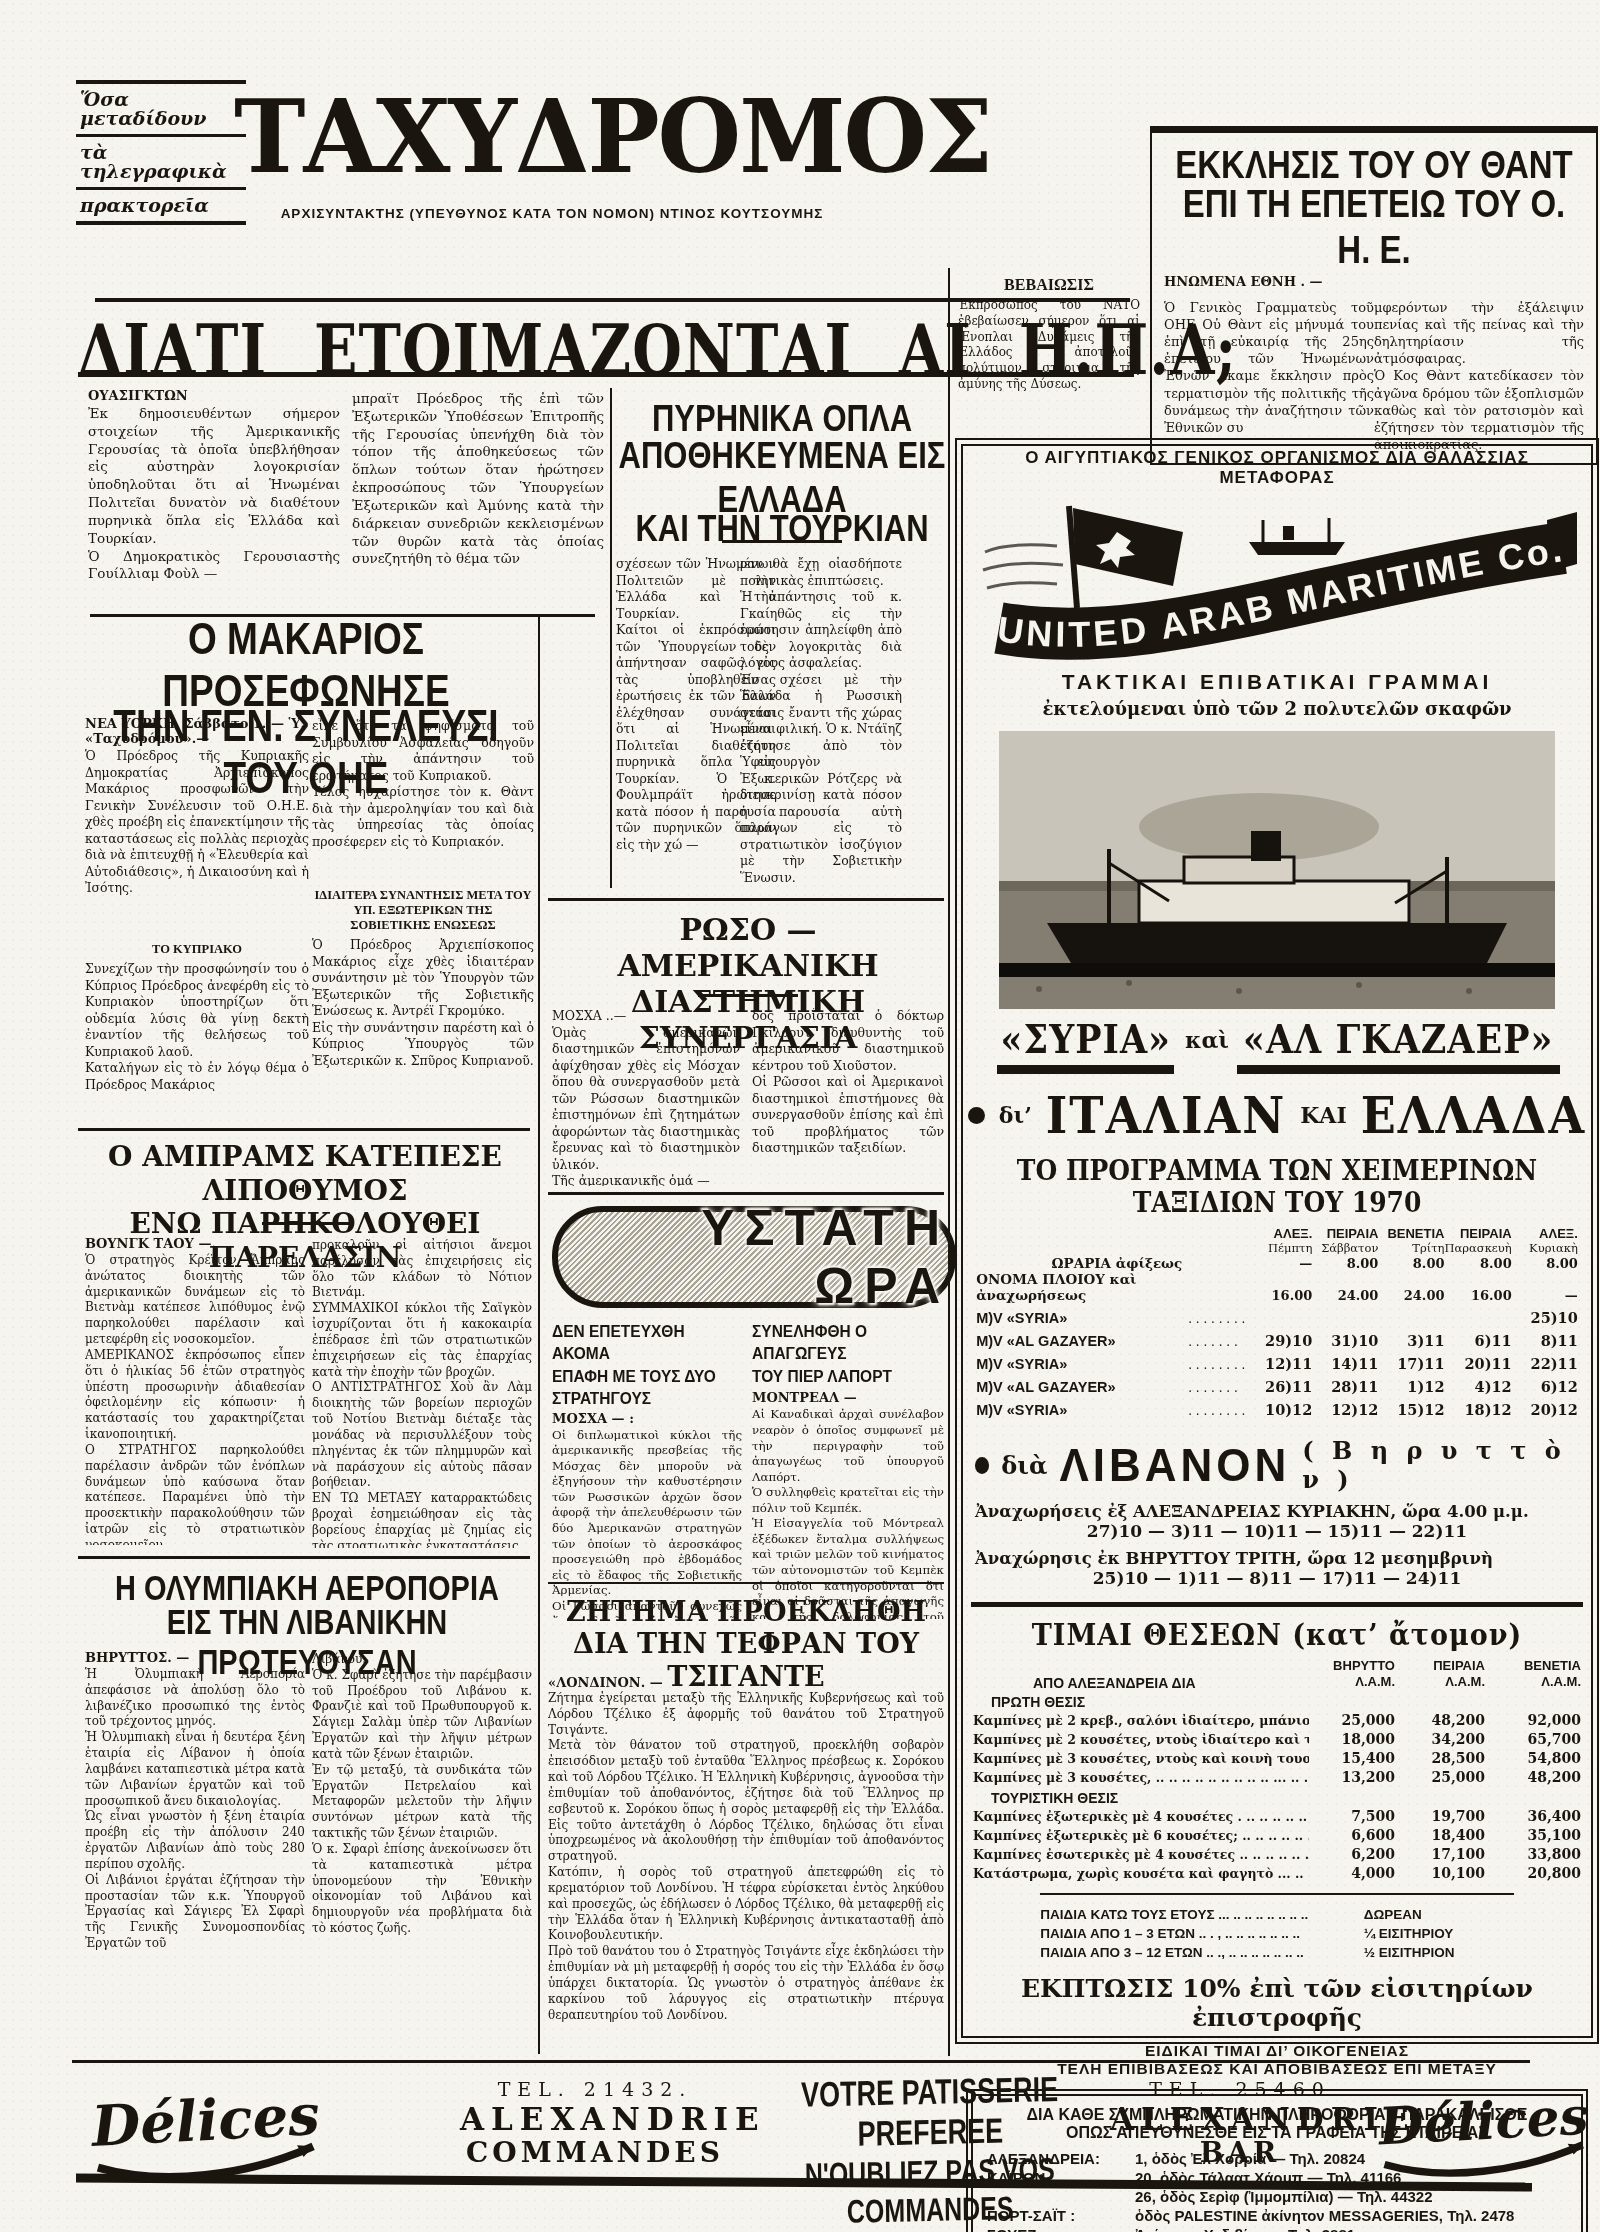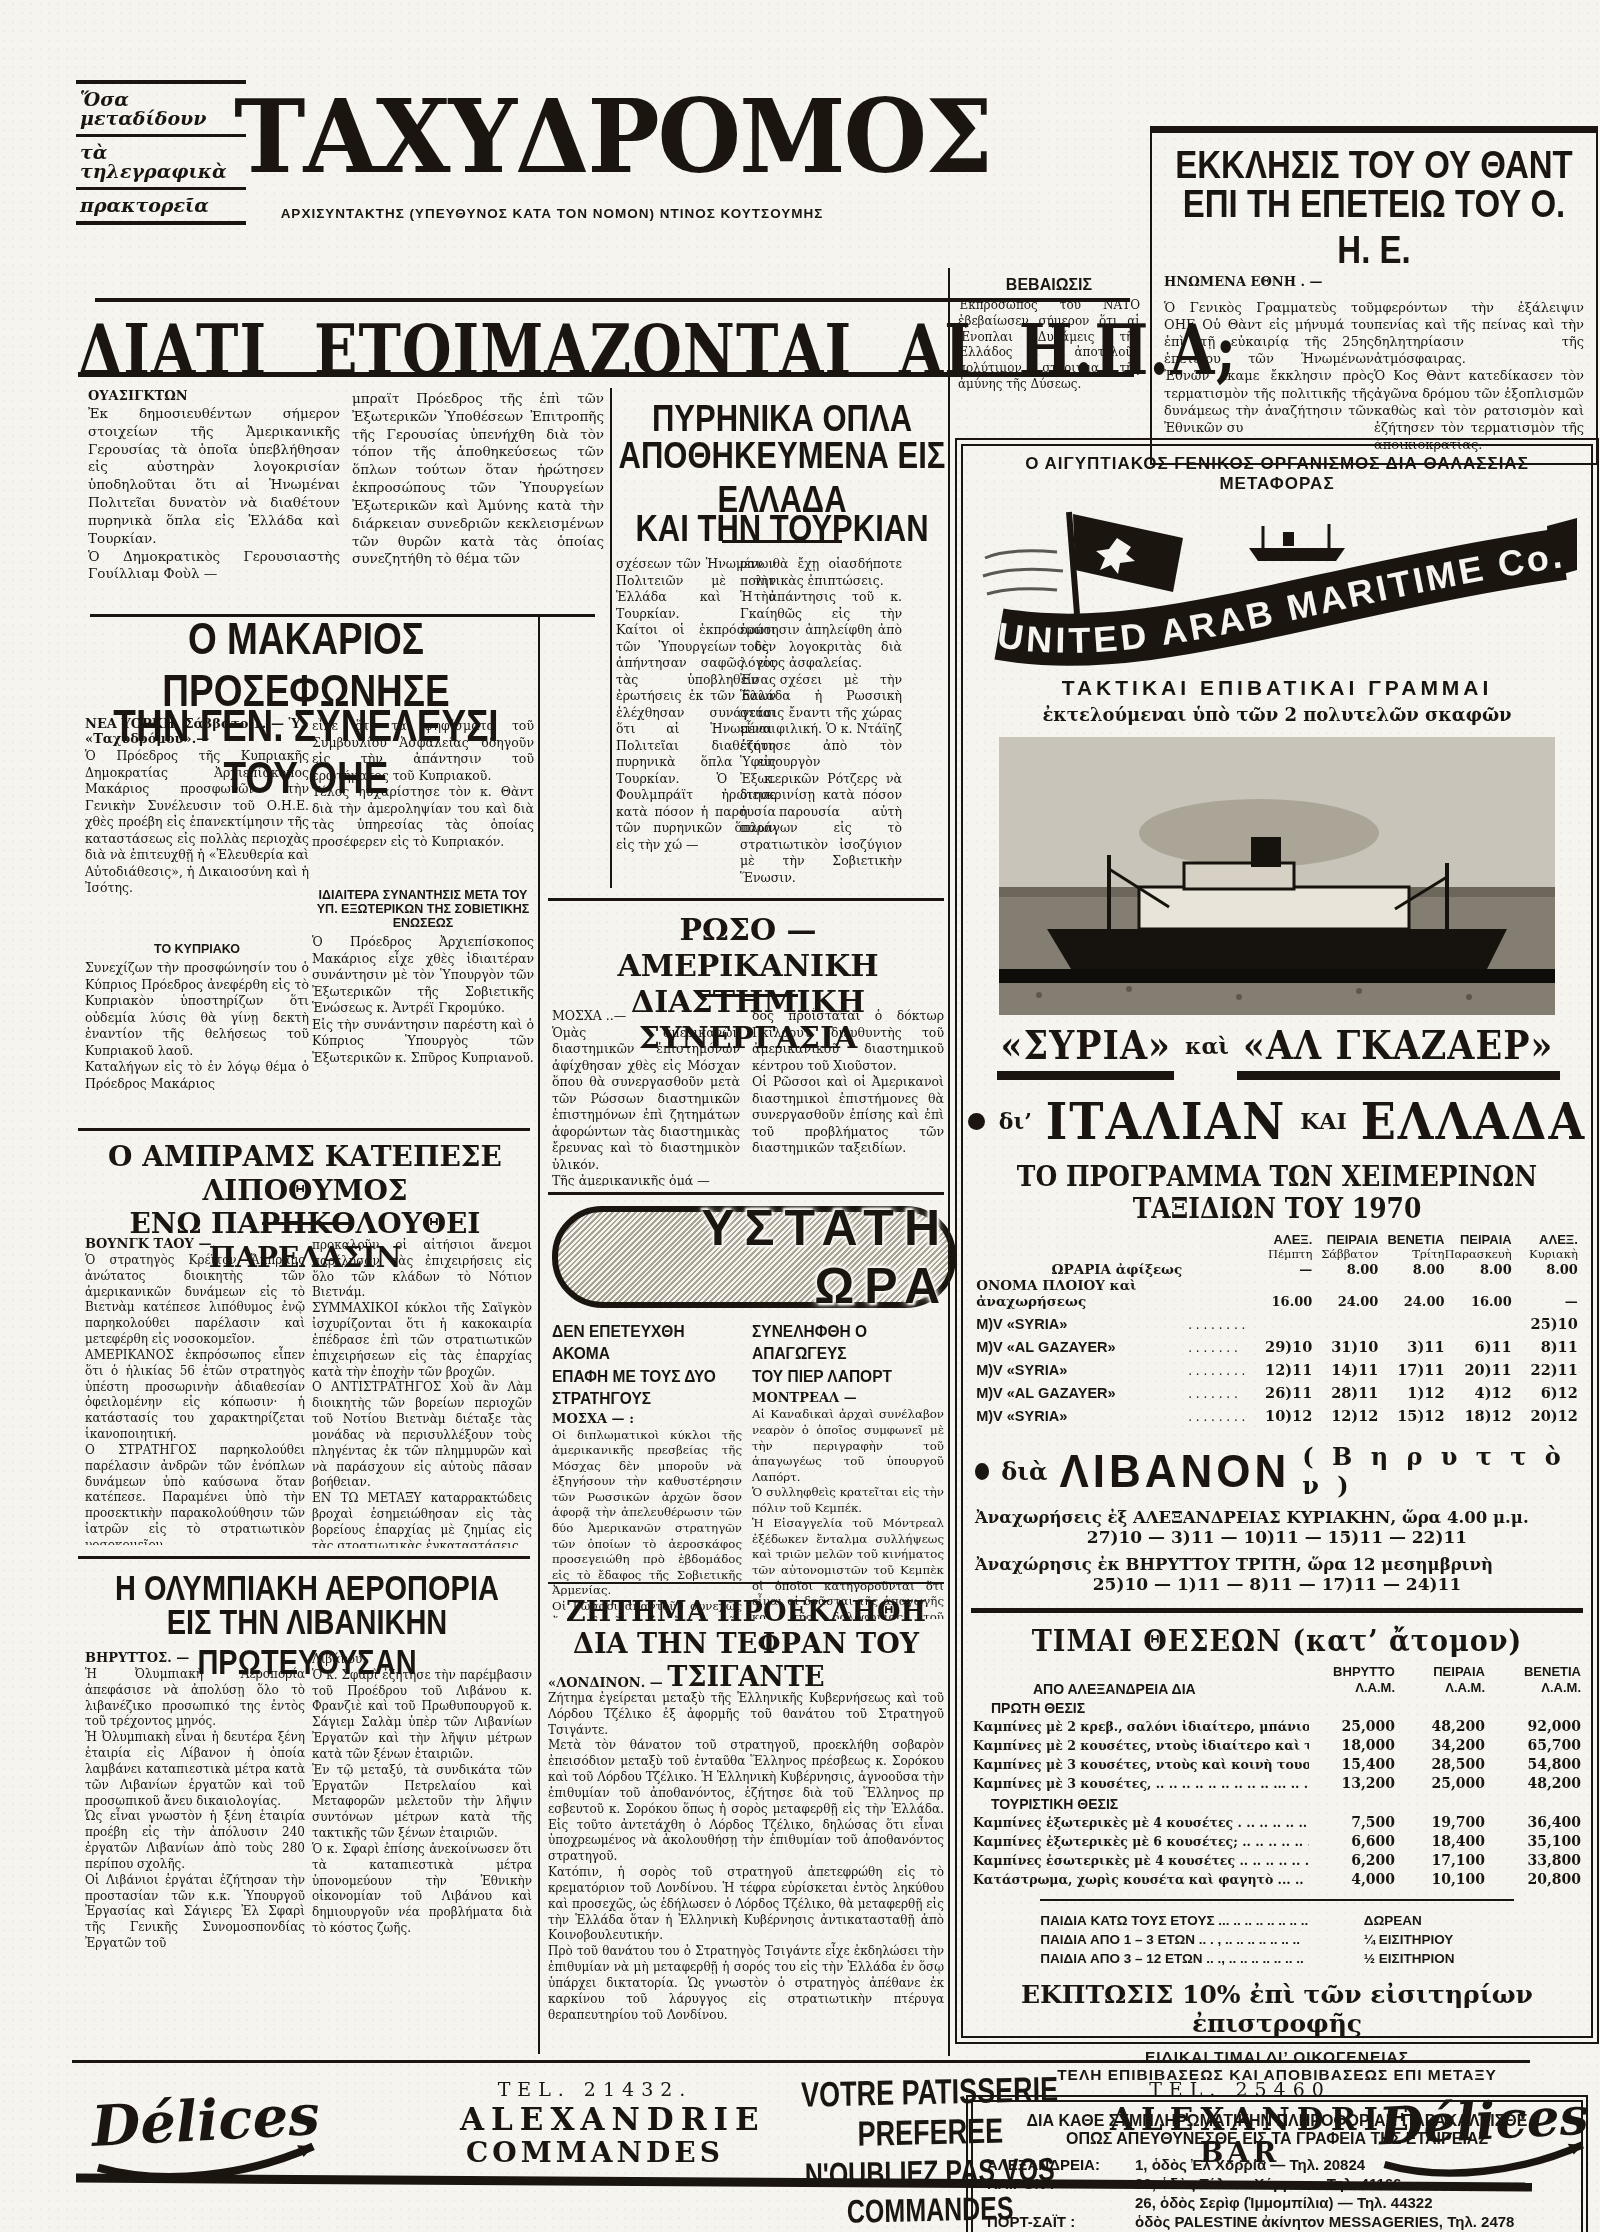--- a/index.html
+++ b/index.html
@@ -8,21 +8,21 @@
         background-image:radial-gradient(rgba(20,16,8,.05) 1px,transparent 1px);background-size:9px 9px;}
   .abs{position:absolute;}
   .rule{position:absolute;background:#1a160f;}
   .serif{font-family:"DejaVu Serif",serif;}
   .col{font-size:12.5px;line-height:1.32;text-align:justify;white-space:pre-line;
        overflow:hidden;font-family:"DejaVu Serif",serif;}
   .dateline{font-weight:bold;font-size:13px;margin-bottom:2px;}
   .hcond{font-family:"Liberation Sans",sans-serif;font-weight:bold;text-align:center;
          transform:scaleY(1.18);transform-origin:top center;line-height:1.18;}
   .hserif{font-family:"DejaVu Serif",serif;font-weight:bold;text-align:center;line-height:1.2;}
-  .subhead{font-weight:bold;text-align:center;font-size:12.5px;margin:4px 0;font-family:Liberation Sans, sans-serif;}
+  .subhead{font-weight:bold;text-align:center;font-size:12.5px;margin:4px 0;font-family:Liberation Serif, serif;}
   
   .agency{border-top:4px solid #1a160f;border-bottom:4px solid #1a160f;font-style:italic;font-weight:bold;
           font-size:19px;line-height:1.0;}
   .agency div{border-bottom:3px solid #1a160f;padding:6px 4px;}
   .agency div:last-child{border-bottom:none;}
   .masthead{font-weight:bold;font-size:96px;letter-spacing:-2px;transform:scaleY(1.05);transform-origin:top left;white-space:nowrap;}
   .subtitle{font-family:"Liberation Sans",sans-serif;font-weight:bold;font-size:13.5px;letter-spacing:1px;text-align:center;}
   
   .appeal{border:2px solid #1a160f;border-top:7px solid #1a160f;padding:10px 12px;}
   .appeal-title{font-size:33px;}
@@ -35,21 +35,21 @@
   .ystath{border:6px solid #1a160f;border-radius:50px;display:flex;align-items:center;justify-content:center;
           background:repeating-linear-gradient(135deg,#f6f4ee 0 2px,#a9a396 2px 4px);
           font-family:"Liberation Sans",sans-serif;font-weight:bold;font-size:50px;letter-spacing:10px;
           text-shadow:0 0 5px #f6f4ee,0 0 8px #f6f4ee,2px 2px 2px #f6f4ee,-2px -2px 2px #f6f4ee;text-align:right;}
   .latehead{font-family:"Liberation Sans",sans-serif;font-weight:bold;font-size:15.5px;line-height:1.3;
             transform:scaleY(1.12);transform-origin:top left;margin-bottom:10px;}
   
   .adbox{border:2px solid #1a160f;}
   .adbox::before{content:"";position:absolute;inset:4px;border:2px solid #1a160f;pointer-events:none;}
   .ad-org{font-family:"Liberation Sans",sans-serif;font-weight:bold;font-size:17px;text-align:center;
-          letter-spacing:1px;margin:14px 10px 0;}
+          letter-spacing:1px;margin:8px 10px 0;}
   .ad-tag1{font-family:"Liberation Sans",sans-serif;font-weight:bold;font-size:21px;letter-spacing:4px;text-align:center;margin-top:2px;}
   .ad-tag2{font-size:18px;font-weight:bold;text-align:center;margin-top:4px;}
   .photo{width:556px;height:278px;margin:12px auto 6px;position:relative;box-shadow:inset 0 0 0 2px #1a160f;overflow:hidden;}
   .ships-row{display:flex;justify-content:center;align-items:flex-start;gap:14px;margin-top:10px;}
   .ship-wrap{display:inline-flex;flex-direction:column;align-items:center;gap:5px;}
   .ship-name{font-weight:bold;font-size:35px;font-family:"DejaVu Serif",serif;letter-spacing:1px;transform:scaleY(1.1);}
   .ship-bar{height:9px;background:#1a160f;width:104%;}
   .ship-and{font-size:22px;font-weight:bold;margin-top:8px;}
   .route-row{display:flex;justify-content:center;align-items:center;gap:14px;margin-top:14px;}
   .route-big{font-weight:bold;font-size:46px;font-family:"DejaVu Serif",serif;transform:scaleY(1.1);letter-spacing:2px;}

